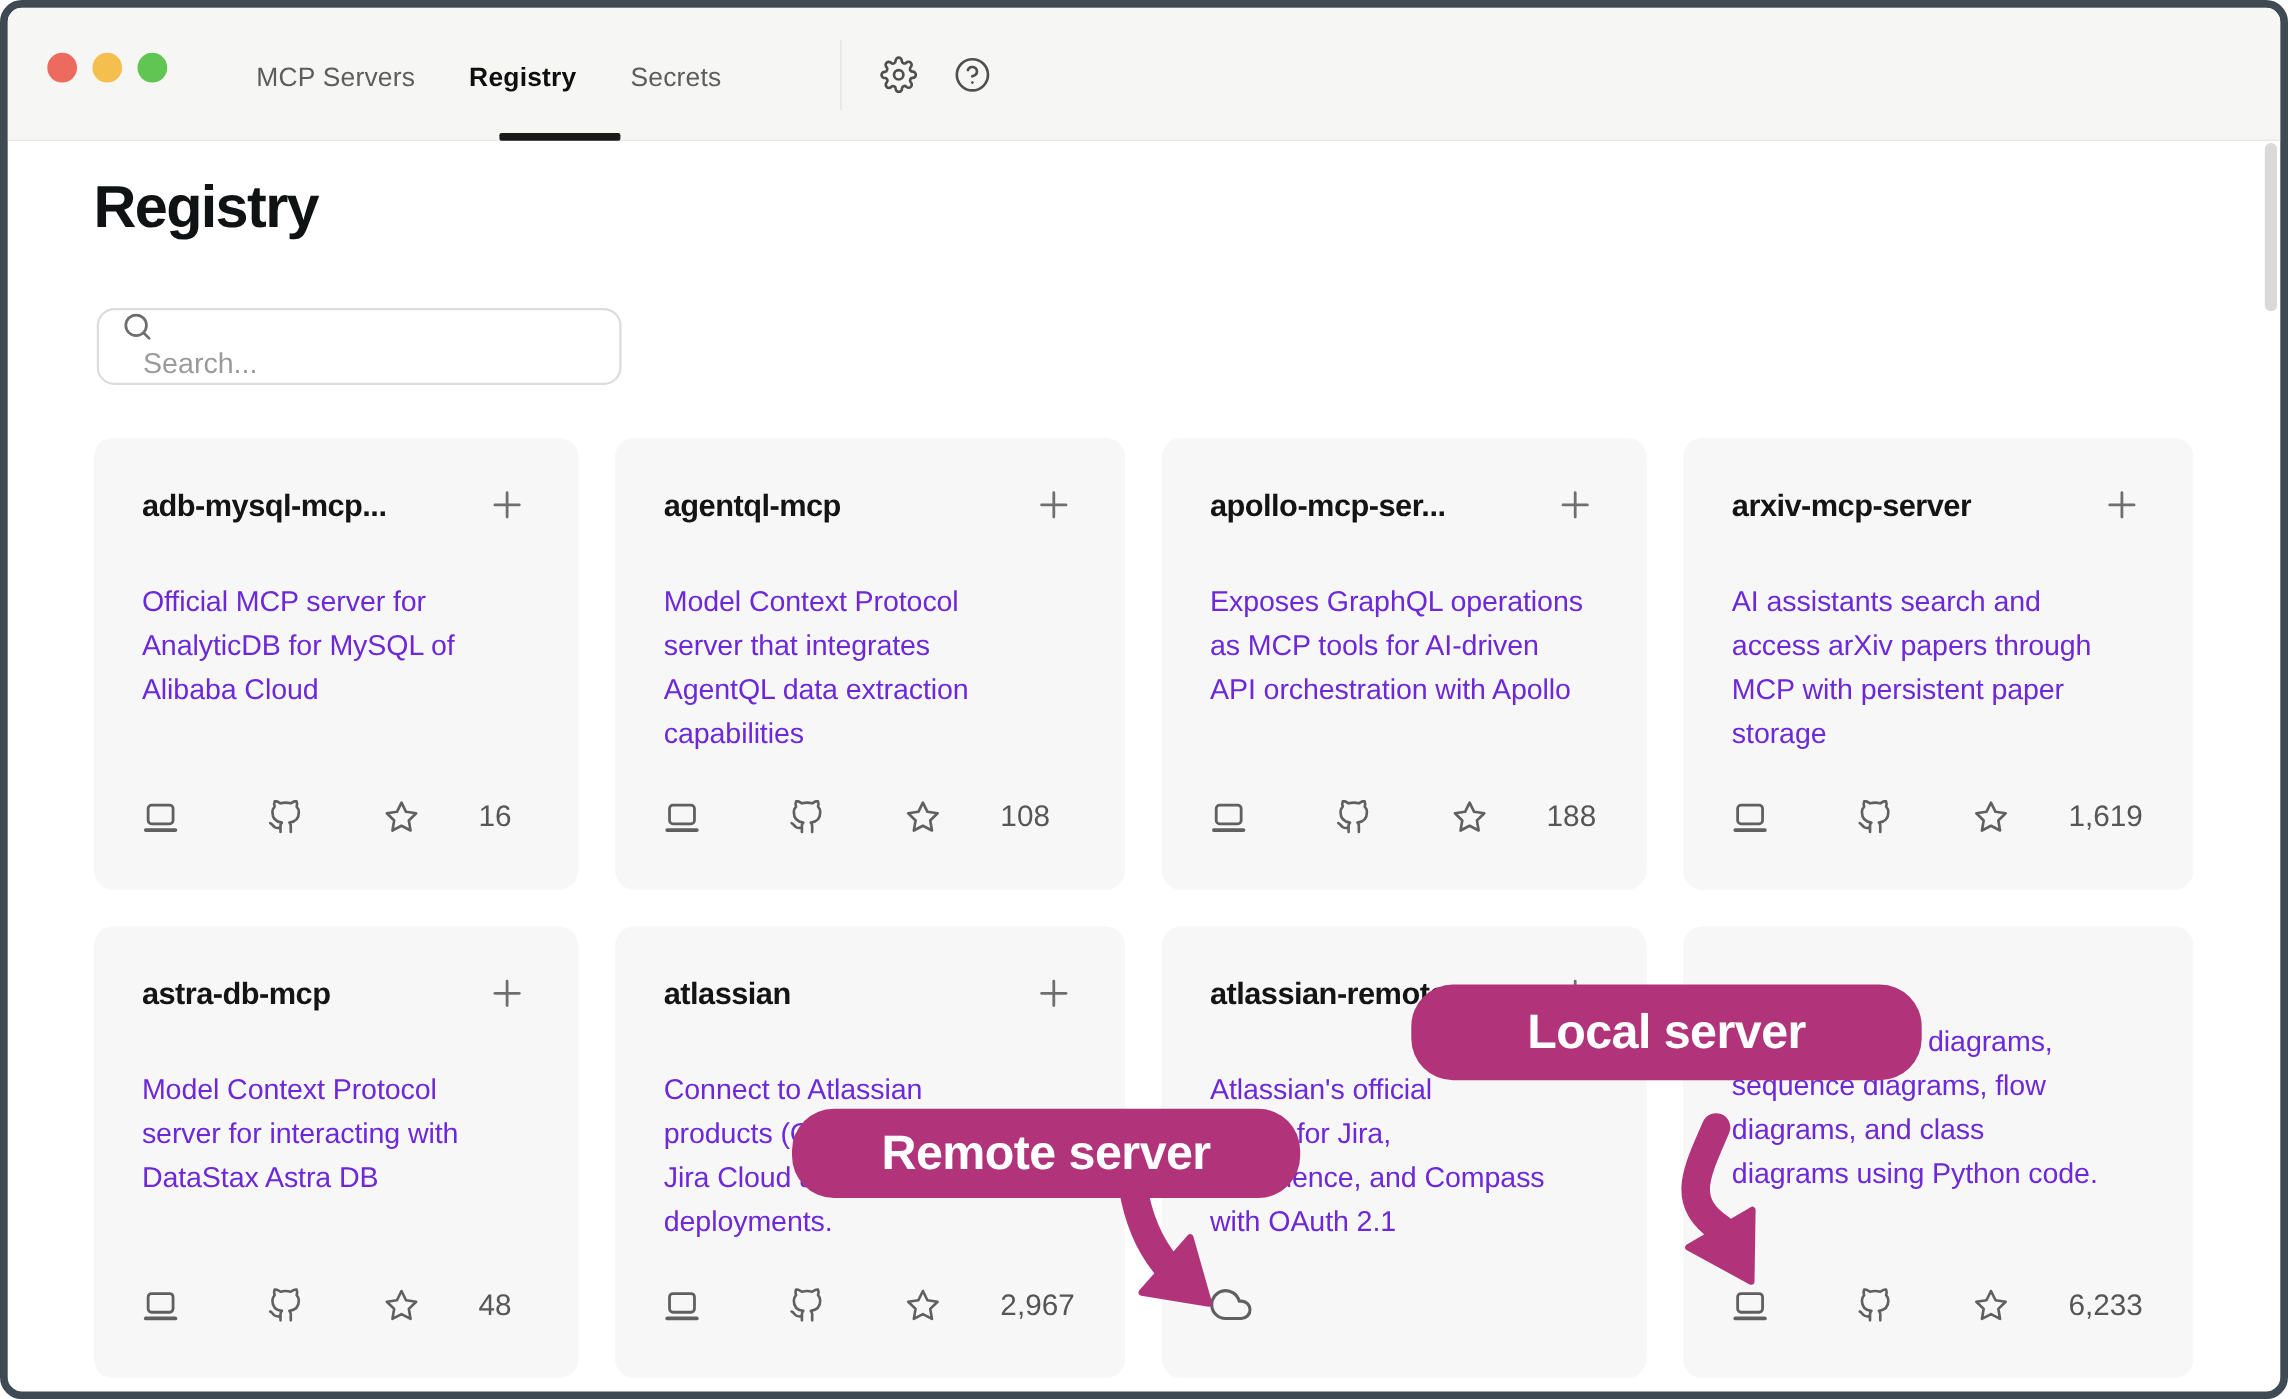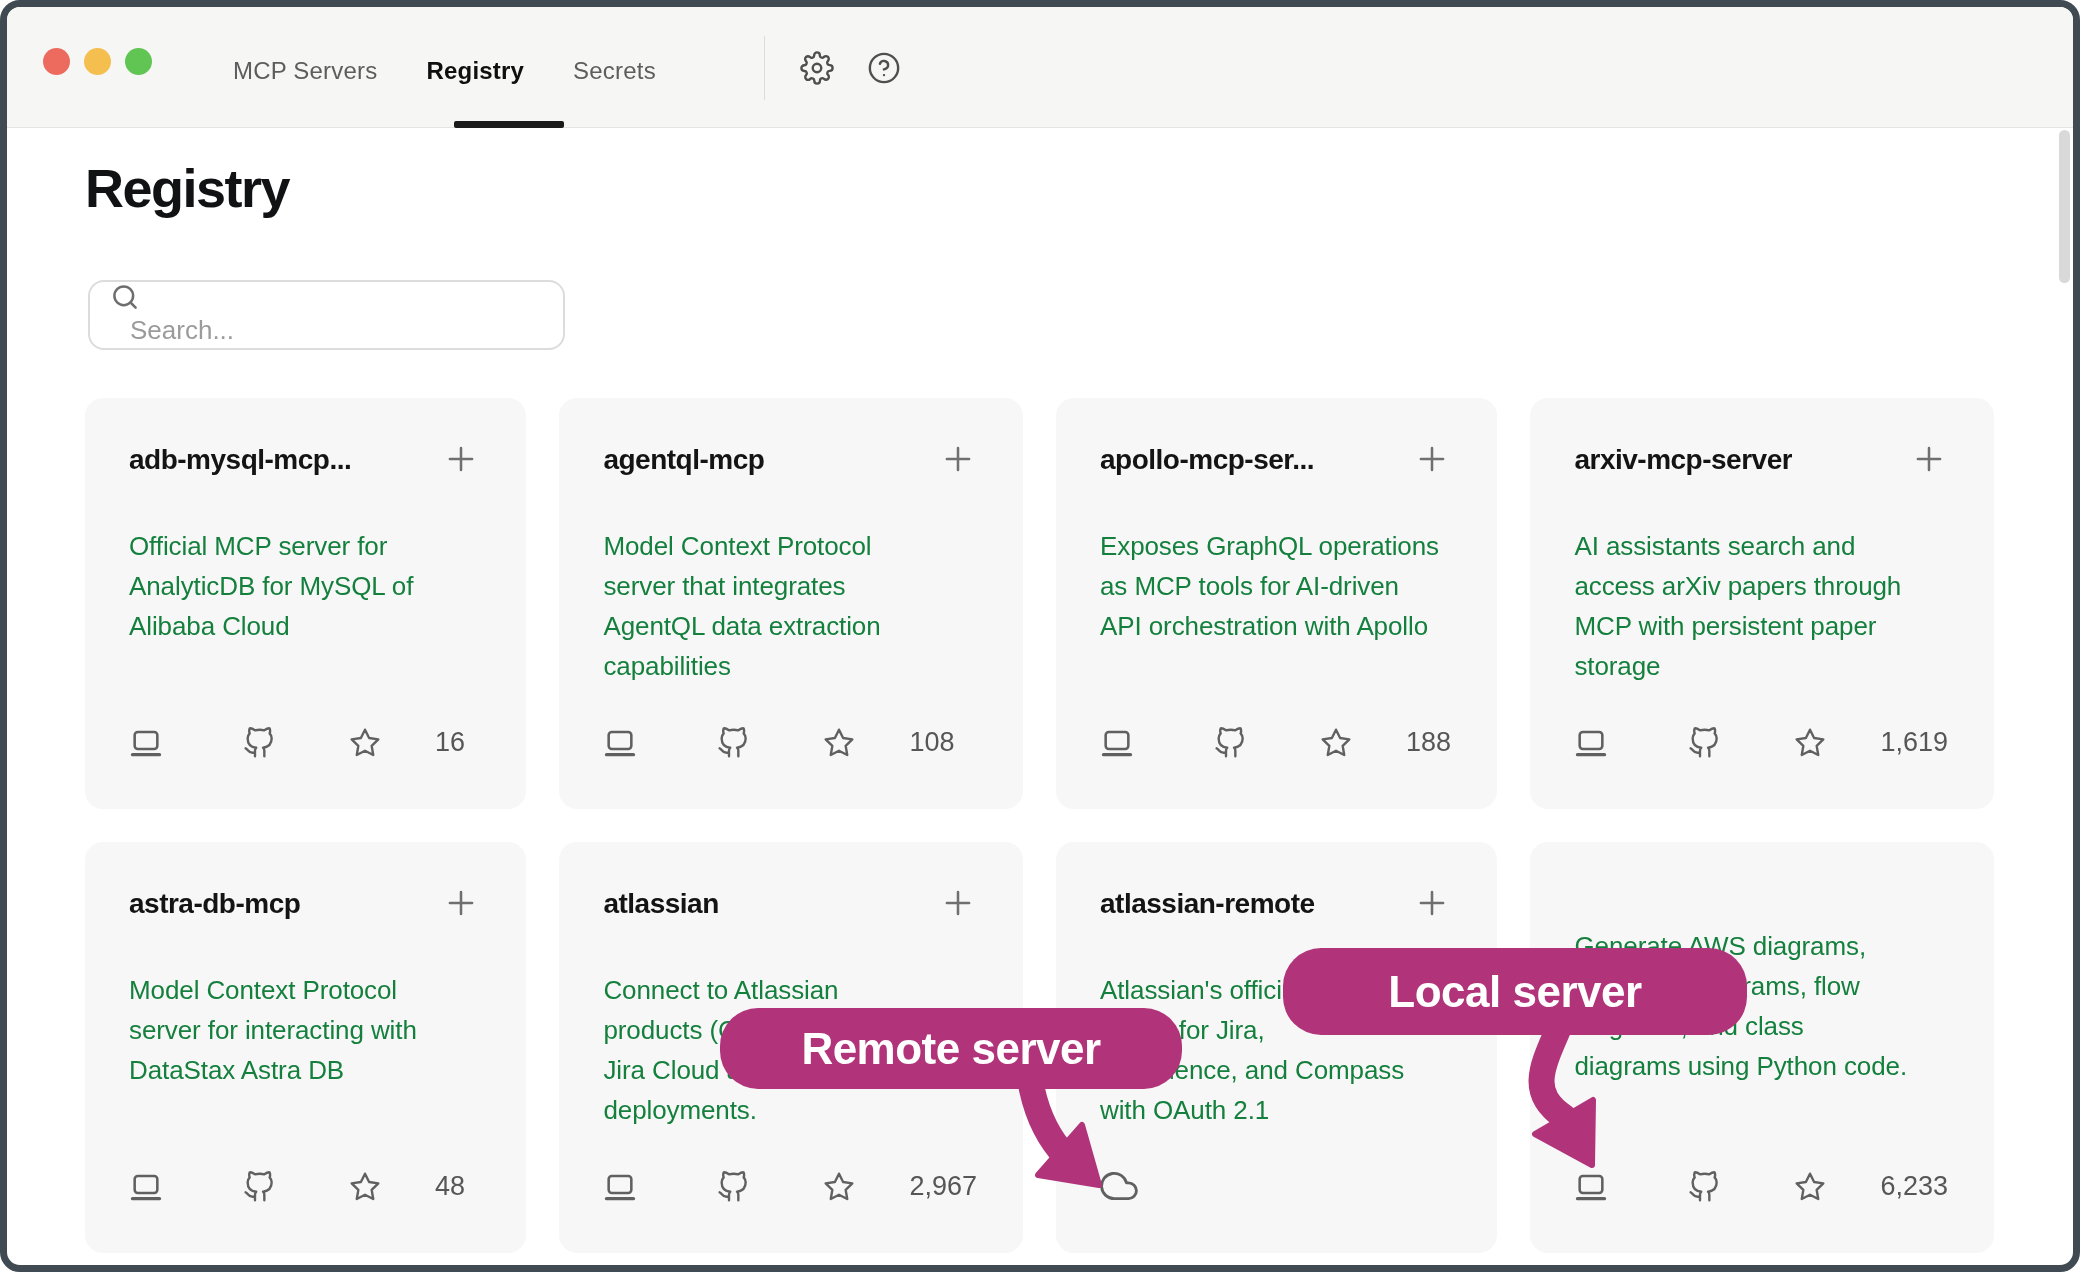--- a/index.html
+++ b/index.html
@@ -41,38 +41,38 @@
   .grid { position:absolute; left:78px; top:391px; width:1909px; display:grid;
     grid-template-columns:repeat(4,1fr); gap:33px; }
   .card { height:411px; background:#f7f7f7; border-radius:18px; padding:40px 46px 48px 44px;
     display:flex; flex-direction:column; cursor:pointer; }
   .card-head { display:flex; justify-content:space-between; align-items:flex-start; }
   .card-title { font-size:28px; font-weight:700; color:#141414; letter-spacing:-.5px;
     line-height:44px; white-space:nowrap; overflow:hidden; }
   .add-btn { background:none; border:none; cursor:pointer; color:#6f6f6f; padding:0;
     margin-top:2px; margin-left:8px; flex:0 0 auto; }
   .add-btn svg { width:38px; height:38px; }
-  .card-desc { margin-top:44px; font-size:26px; line-height:40px; color:#15803d;
+  .card-desc { margin-top:44px; font-size:26px; line-height:40px; color:#6d28d9;
     white-space:pre-line; letter-spacing:-.1px; }
   .card-footer { margin-top:auto; display:flex; align-items:flex-start; color:#606060;gap:40px; }
   .f-icon svg { display:block; }
   .f-laptop svg { width:34px; height:34px; }
   .f-github { margin-left:40px; } .f-github svg { width:32px; height:32px; }
   .f-star { margin-left:34px; } .f-star svg { width:32px; height:32px; }
   .star-count { margin-left:14px; font-size:27px; color:#565656; }
   .f-cloud { display:none; margin-top:16px; } .f-cloud svg { width:38px; height:38px; }
   .card.remote .f-cloud { display:block; }
 
   
   .arrows { position:absolute; left:0; top:0; width:2066px; height:1258px; pointer-events:none; }
   .callout { position:absolute; background:#b1347a; border-radius:38px; color:#ffffff;
     display:flex; align-items:center; justify-content:center;
     font-size:44px; font-weight:700; letter-spacing:-.5px; }
   .callout-remote { left:713px; top:1001px; width:462px; height:81px; }
-  .callout-local  { left:1276px; top:941px; width:464px; height:87px; }
+  .callout-local  { left:1276px; top:888px; width:464px; height:87px; }
 
   
   .scroll-thumb { position:absolute; right:3px; top:123px; width:11px; height:153px;
     background:#d9d9d9; border-radius:6px; cursor:pointer; }
 </style>
 </head>
 <body>
 
 <div class="win">
 

